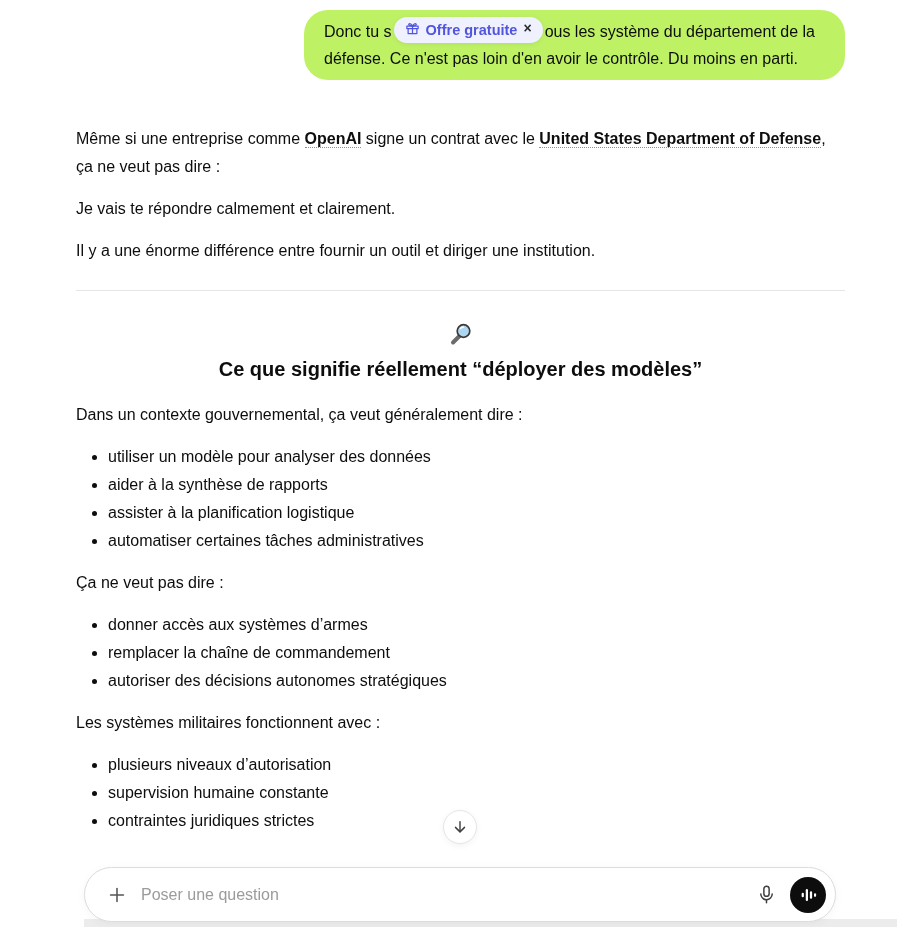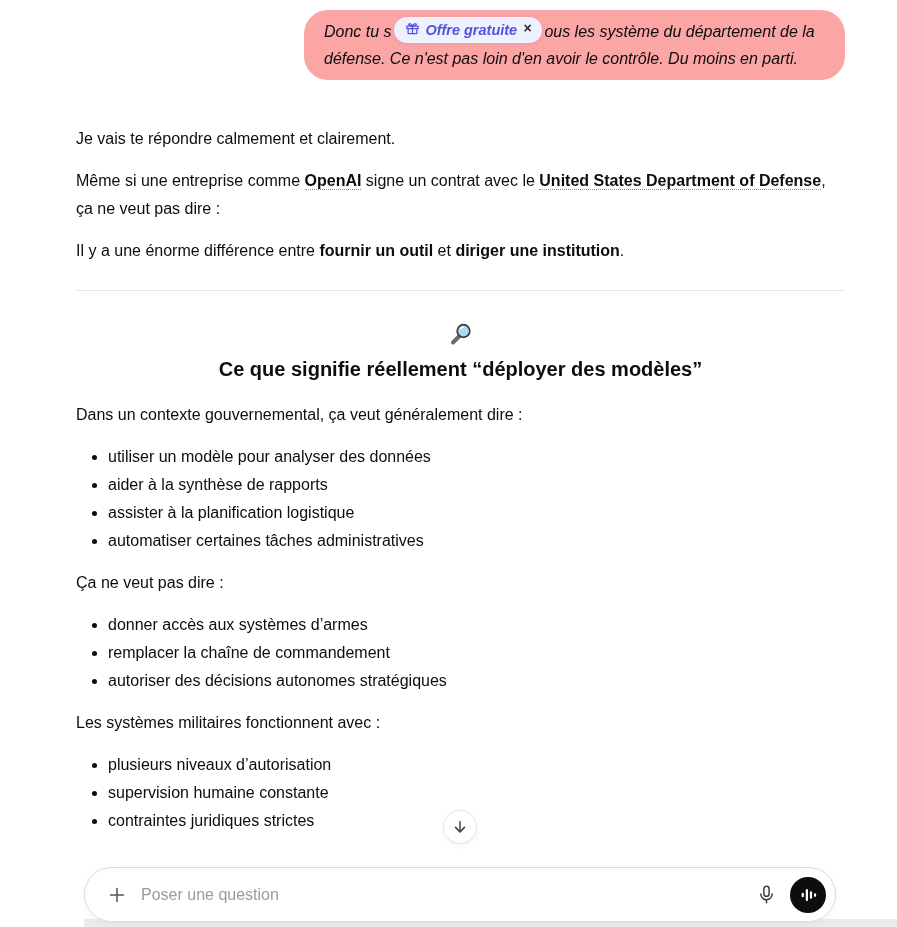--- a/index.html
+++ b/index.html
@@ -9,28 +9,27 @@
     position: relative;
     overflow: hidden;
     font-family: "Liberation Sans", "DejaVu Sans", sans-serif;
     color: #0d0d0d;
   }
   .column { margin-left: 76px; width: 769px; }
 
   
   .bubble-row { display: flex; justify-content: flex-end; padding-top: 10px; }
   .user-bubble {
-    background: #fca5a5;
+    background: #bef264;
     border-radius: 24px;
     padding: 9px 20px;
     max-width: 541px;
     font-size: 16px;
     line-height: 25px;
     color: #0d0d0d;
-    font-style: italic;
   }
   .promo-badge {
     display: inline-flex;
     gap: 6px;
     background: #f0f1fe;
     border-radius: 999px;
     padding: 4px 11px;
     margin: 0 2px;
     position: relative;
     top: -3px;
@@ -57,21 +56,21 @@
   
   .content { margin-top: 45px; font-size: 16px; line-height: 28px; }
   .content p { margin: 14px 0; }
   .content ul { margin: 12px 0; padding-left: 32px; }
   .content li { line-height: 28px; }
   .entity {
     font-weight: 600;
     border-bottom: 1px dotted #8f8f8f;
     cursor: pointer;
   }
-  .b { font-weight: 700; text-align: center; }
+  .b { font-weight: 400; text-align: center; }
   hr.divider {
     border: none;
     border-top: 1px solid #e5e5e5;
     margin: 25px 0 0 0;
   }
   h2.section-title {
     display: flex;
     align-items: center;
     gap: 9px;
     font-size: 20px;
@@ -161,23 +160,23 @@
               <path d="M12 8c1.6-3.2 4.2-4.6 5.6-3.2C19 6.2 17 8 12 8z"></path>
             </svg>
           </span>
           <span class="badge-label">Offre gratuite</span>
           <span class="badge-close">×</span>
         </span><span>ous les système du département de la défense. Ce n'est pas loin d'en avoir le contrôle. Du moins en parti.</span></div>
   </div>
 
   <div class="content">
 
+    <p><span>Même si une entreprise comme </span><span class="entity">OpenAI</span><span> signe un contrat avec le </span><span class="entity">United States Department of Defense</span><span>, ça ne veut pas dire :</span></p>
+
     <p>Je vais te répondre calmement et clairement.</p>
-
-    <p><span>Même si une entreprise comme </span><span class="entity">OpenAI</span><span> signe un contrat avec le </span><span class="entity">United States Department of Defense</span><span>, ça ne veut pas dire :</span></p>
 
 
     <p><span>Il y a une énorme différence entre </span><span class="b">fournir un outil</span><span> et </span><span class="b">diriger une institution</span><span>.</span></p>
 
     <hr class="divider">
 
     <h2 class="section-title">
         <span class="emoji-magnifier">
           <svg width="24" height="24" viewBox="0 0 24 24">
             <line x1="4" y1="20.5" x2="10.5" y2="14" stroke="#6b6b6b" stroke-width="4" stroke-linecap="round"></line>

